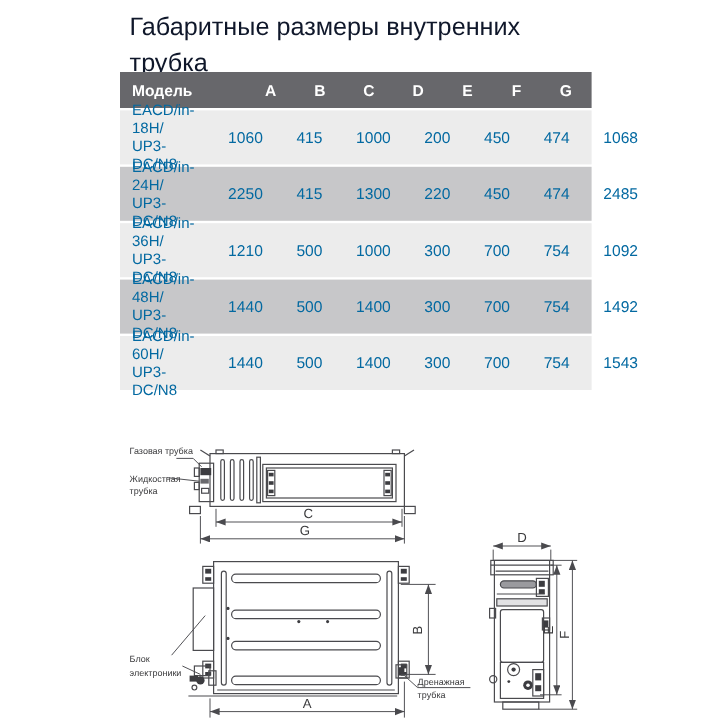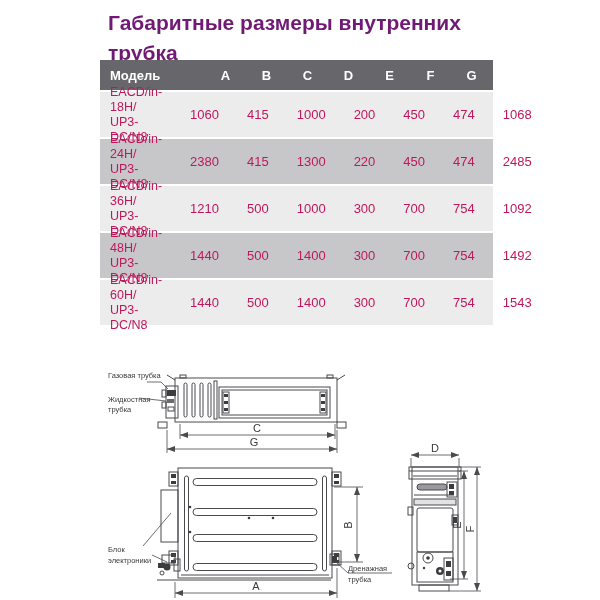--- a/index.html
+++ b/index.html
@@ -1,21 +1,21 @@
 <!DOCTYPE html>
 <html><head>
 <meta charset="utf-8">
 <style>
   html,body{margin:0;padding:0;}
   body{width:600px;height:600px;background:#ffffff;font-family:"Liberation Sans",sans-serif;position:relative;overflow:hidden;}
   .page{position:absolute;inset:0;}
-  .title{position:absolute;left:108px;top:8px;font-size:21px;font-weight:700;line-height:30px;color:#701a75;}
+  .title{position:absolute;left:108px;top:8px;font-size:21px;font-weight:400;line-height:30px;color:#0f172a;}
   .dim-table{position:absolute;left:100px;top:60px;width:393px;}
   .thead{display:flex;height:30px;background:#67676b;color:#ffffff;align-items:center;font-size:13px;font-weight:700;margin-bottom:2px;}
-  .trow{display:flex;height:45px;align-items:center;font-size:13px;color:#be185d;margin-bottom:2px;gap:28px;}
+  .trow{display:flex;height:45px;align-items:center;font-size:13px;color:#0369a1;margin-bottom:2px;gap:28px;}
   .trow.light{background:#ececec;}
   .trow.dark{background:#c7c7c9;}
   .cell.model{width:105px;padding-left:10px;box-sizing:border-box;}
   .cell.num{width:41px;text-align:center;}
   .model-lines span{display:block;font-size:12.5px;line-height:15px;}
   svg.diagram{position:absolute;left:0;top:355px;}
   svg text{font-family:"Liberation Sans",sans-serif;}
   .dim{font-size:11px;fill:#3a3a3c;}
   .lbl{font-size:7.5px;fill:#3a3a3c;}
   .outline{stroke:#4a4a4e;fill:none;stroke-width:1;}
@@ -56,21 +56,21 @@
       <div class="cell num">450</div>
       <div class="cell num">474</div>
       <div class="cell num">1068</div>
     </div>
 
     <div class="trow dark">
       <div class="cell model model-lines">
         <span>EACD/in-24H/</span>
         <span>UP3-DC/N8</span>
       </div>
-      <div class="cell num">2380</div>
+      <div class="cell num">2250</div>
       <div class="cell num">415</div>
       <div class="cell num">1300</div>
       <div class="cell num">220</div>
       <div class="cell num">450</div>
       <div class="cell num">474</div>
       <div class="cell num">2485</div>
     </div>
 
     <div class="trow light">
       <div class="cell model model-lines">

